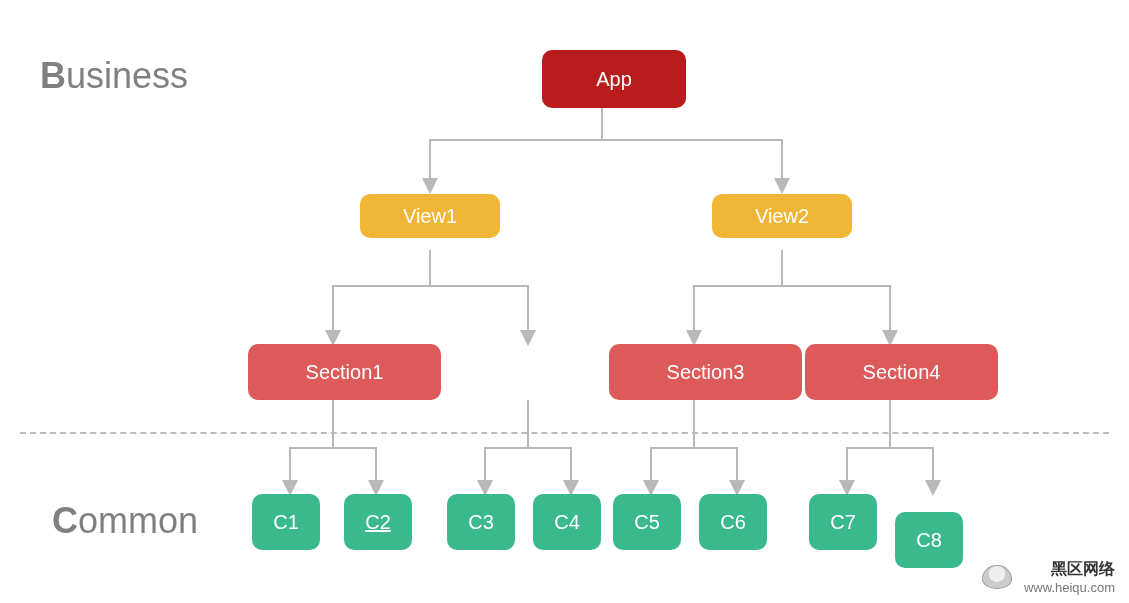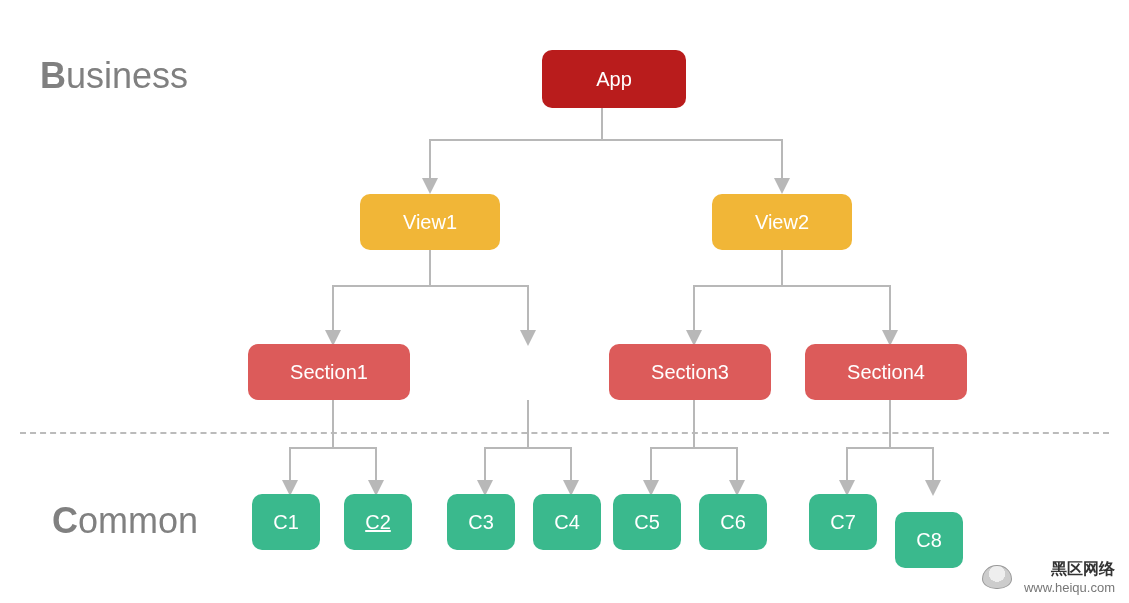--- a/index.html
+++ b/index.html
@@ -1,20 +1,20 @@
 <!DOCTYPE html>
 <html><head>
 <meta charset="utf-8">
 <style>
   html,body{margin:0;padding:0;width:1129px;height:603px;background:#fff;font-family:"Segoe UI",Arial,sans-serif;overflow:hidden;}
   .stage{position:relative;width:1129px;height:603px;}
   .node{position:absolute;display:flex;align-items:center;justify-content:center;border-radius:10px;color:#fff;font-size:20px;}
   .app{background:#b91c1c;width:144px;height:58px;}
-  .view{background:#f1b637;width:140px;height:56px;}
-  .sec{background:#dc5b5a;width:162px;height:56px;}
+  .view{background:#f1b637;width:140px;height:44px;}
+  .sec{background:#dc5b5a;width:193px;height:56px;}
   .c{background:#3ab98d;width:68px;height:56px;}
   .label{position:absolute;color:#808080;font-size:36px;font-weight:300;}
   .label b{font-weight:600;}
   .divider{position:absolute;left:20px;right:20px;border-top:2px dashed #bbb;}
   .watermark{position:absolute;bottom:8px;right:14px;color:#333;font-size:13px;text-align:right;display:flex;align-items:center;gap:12px;}
   .watermark .logo{width:28px;height:22px;border:1px solid #999;border-radius:50% 50% 48% 48%/60% 60% 42% 42%;background:radial-gradient(circle at 50% 35%,#eee 0 40%,#ccc 41% 100%);}
   svg{position:absolute;left:0;top:0;pointer-events:none;}
 </style>
 </head>
 <body>

